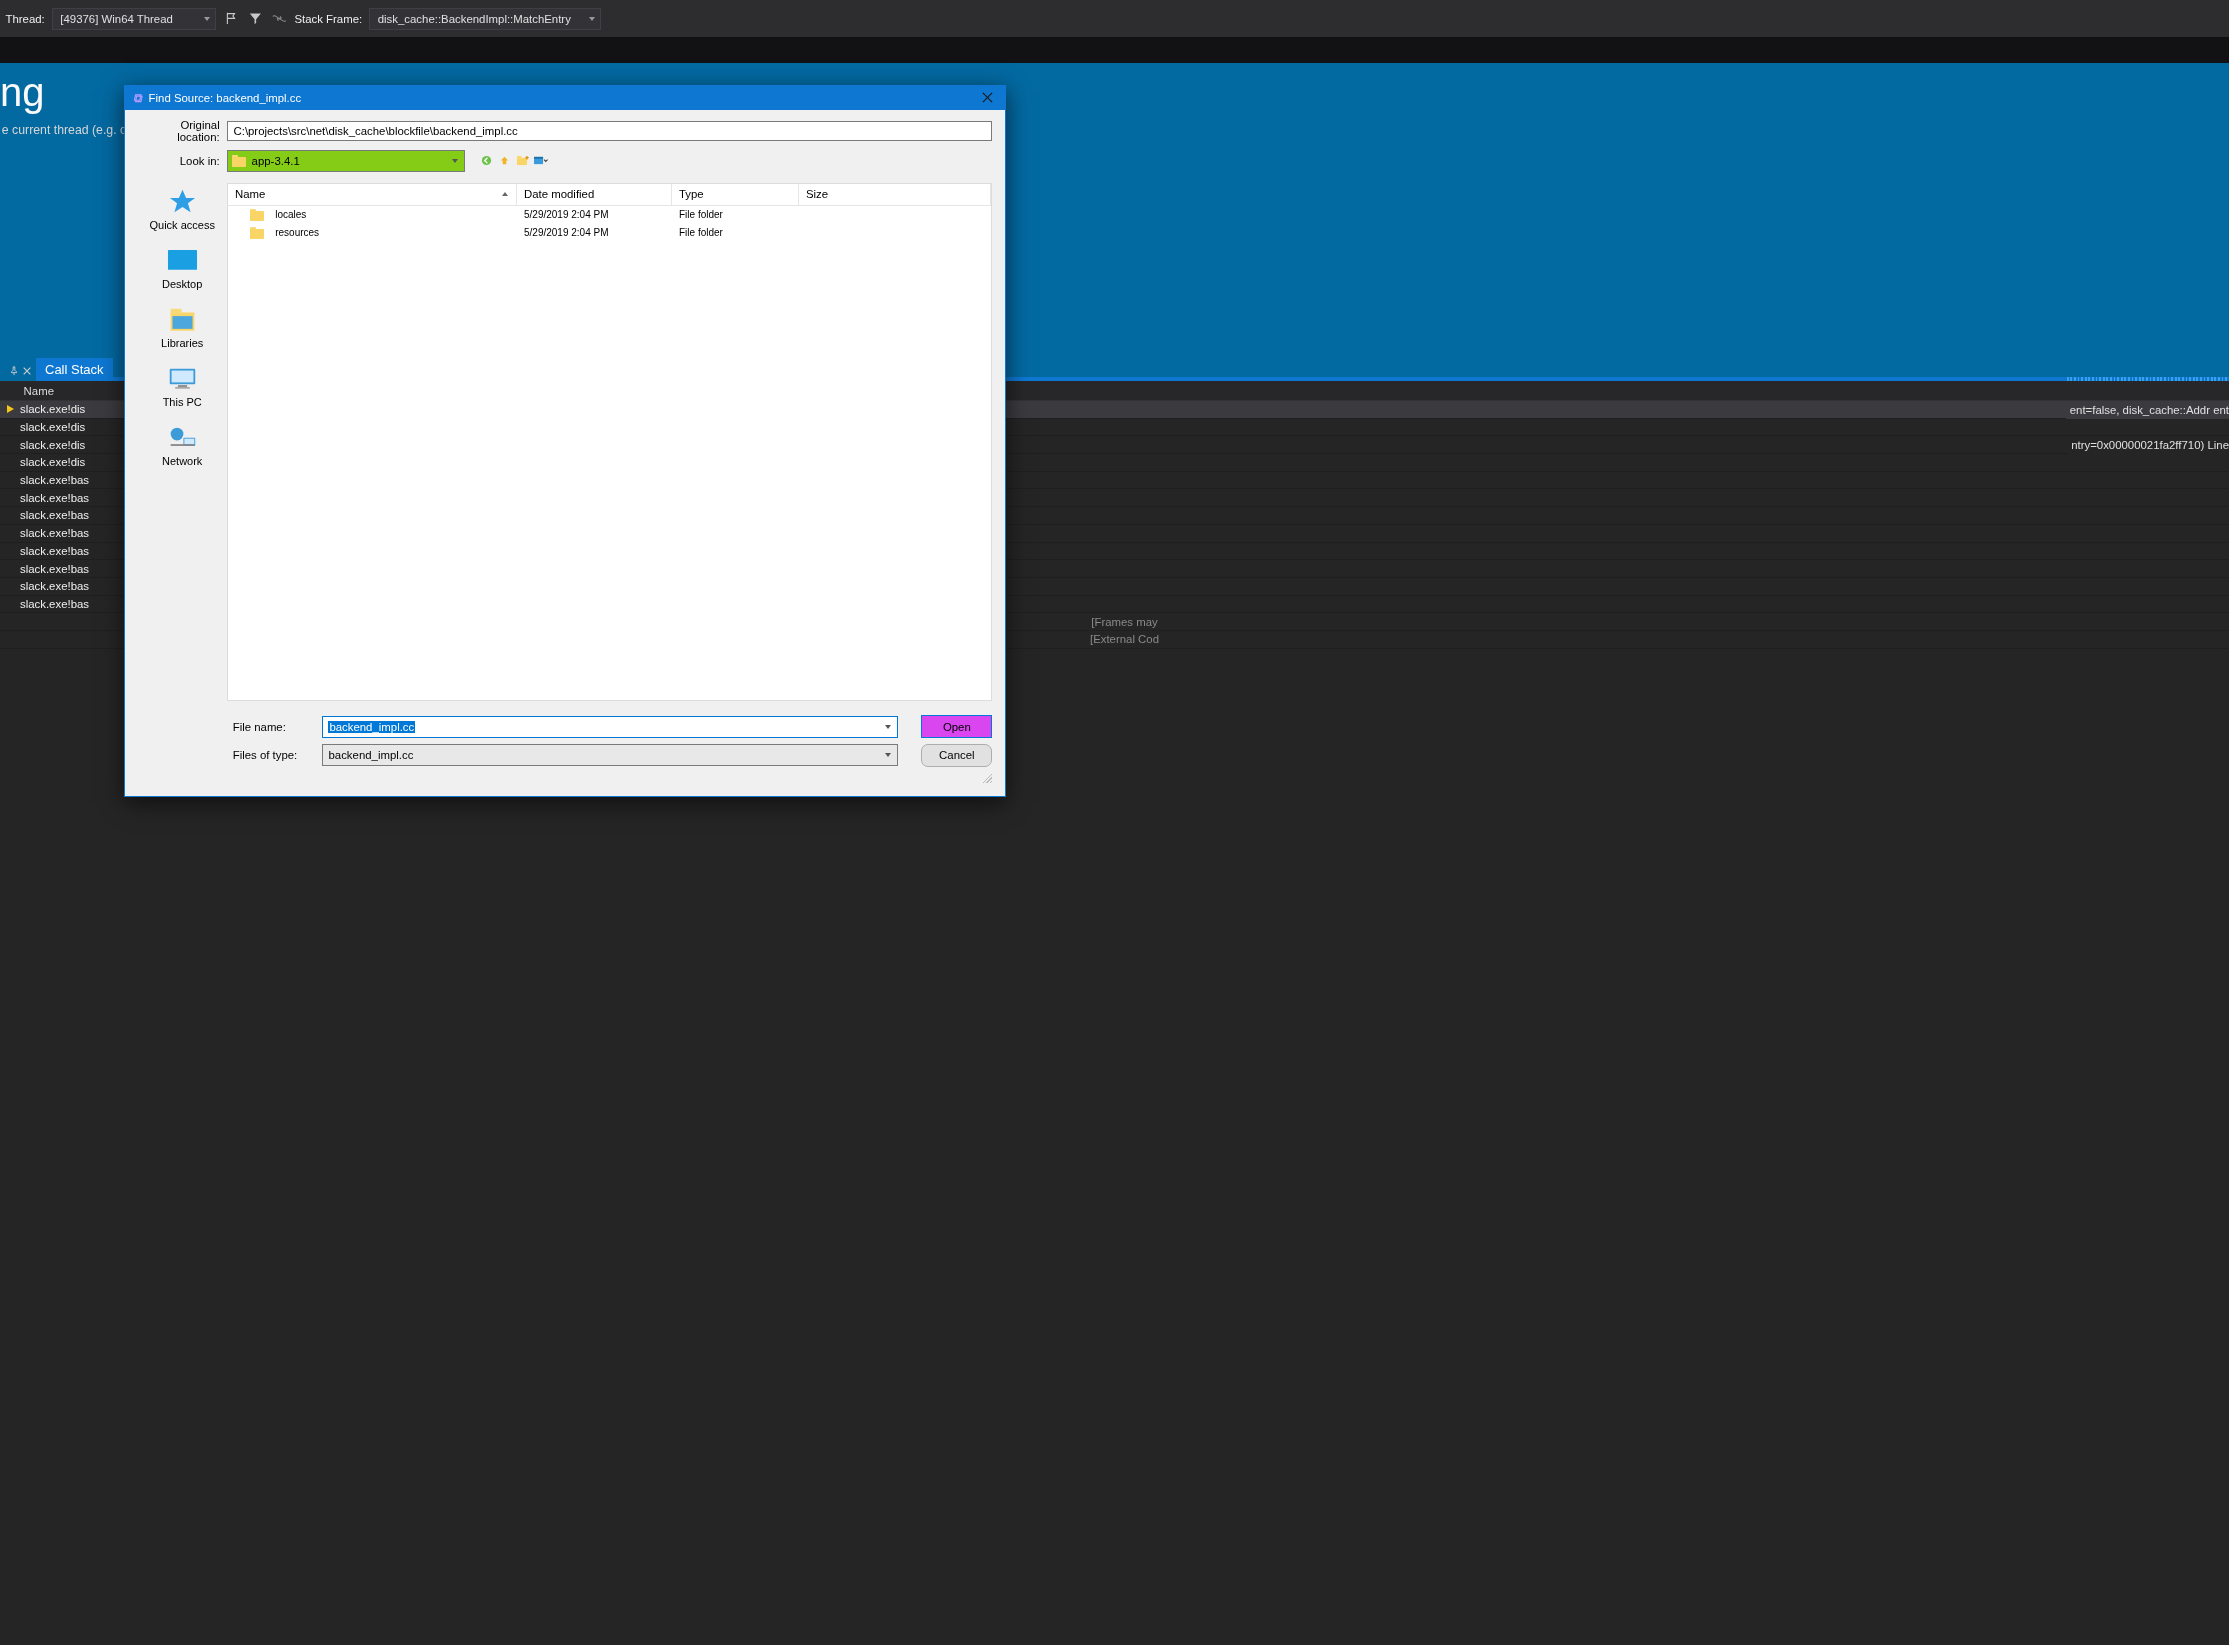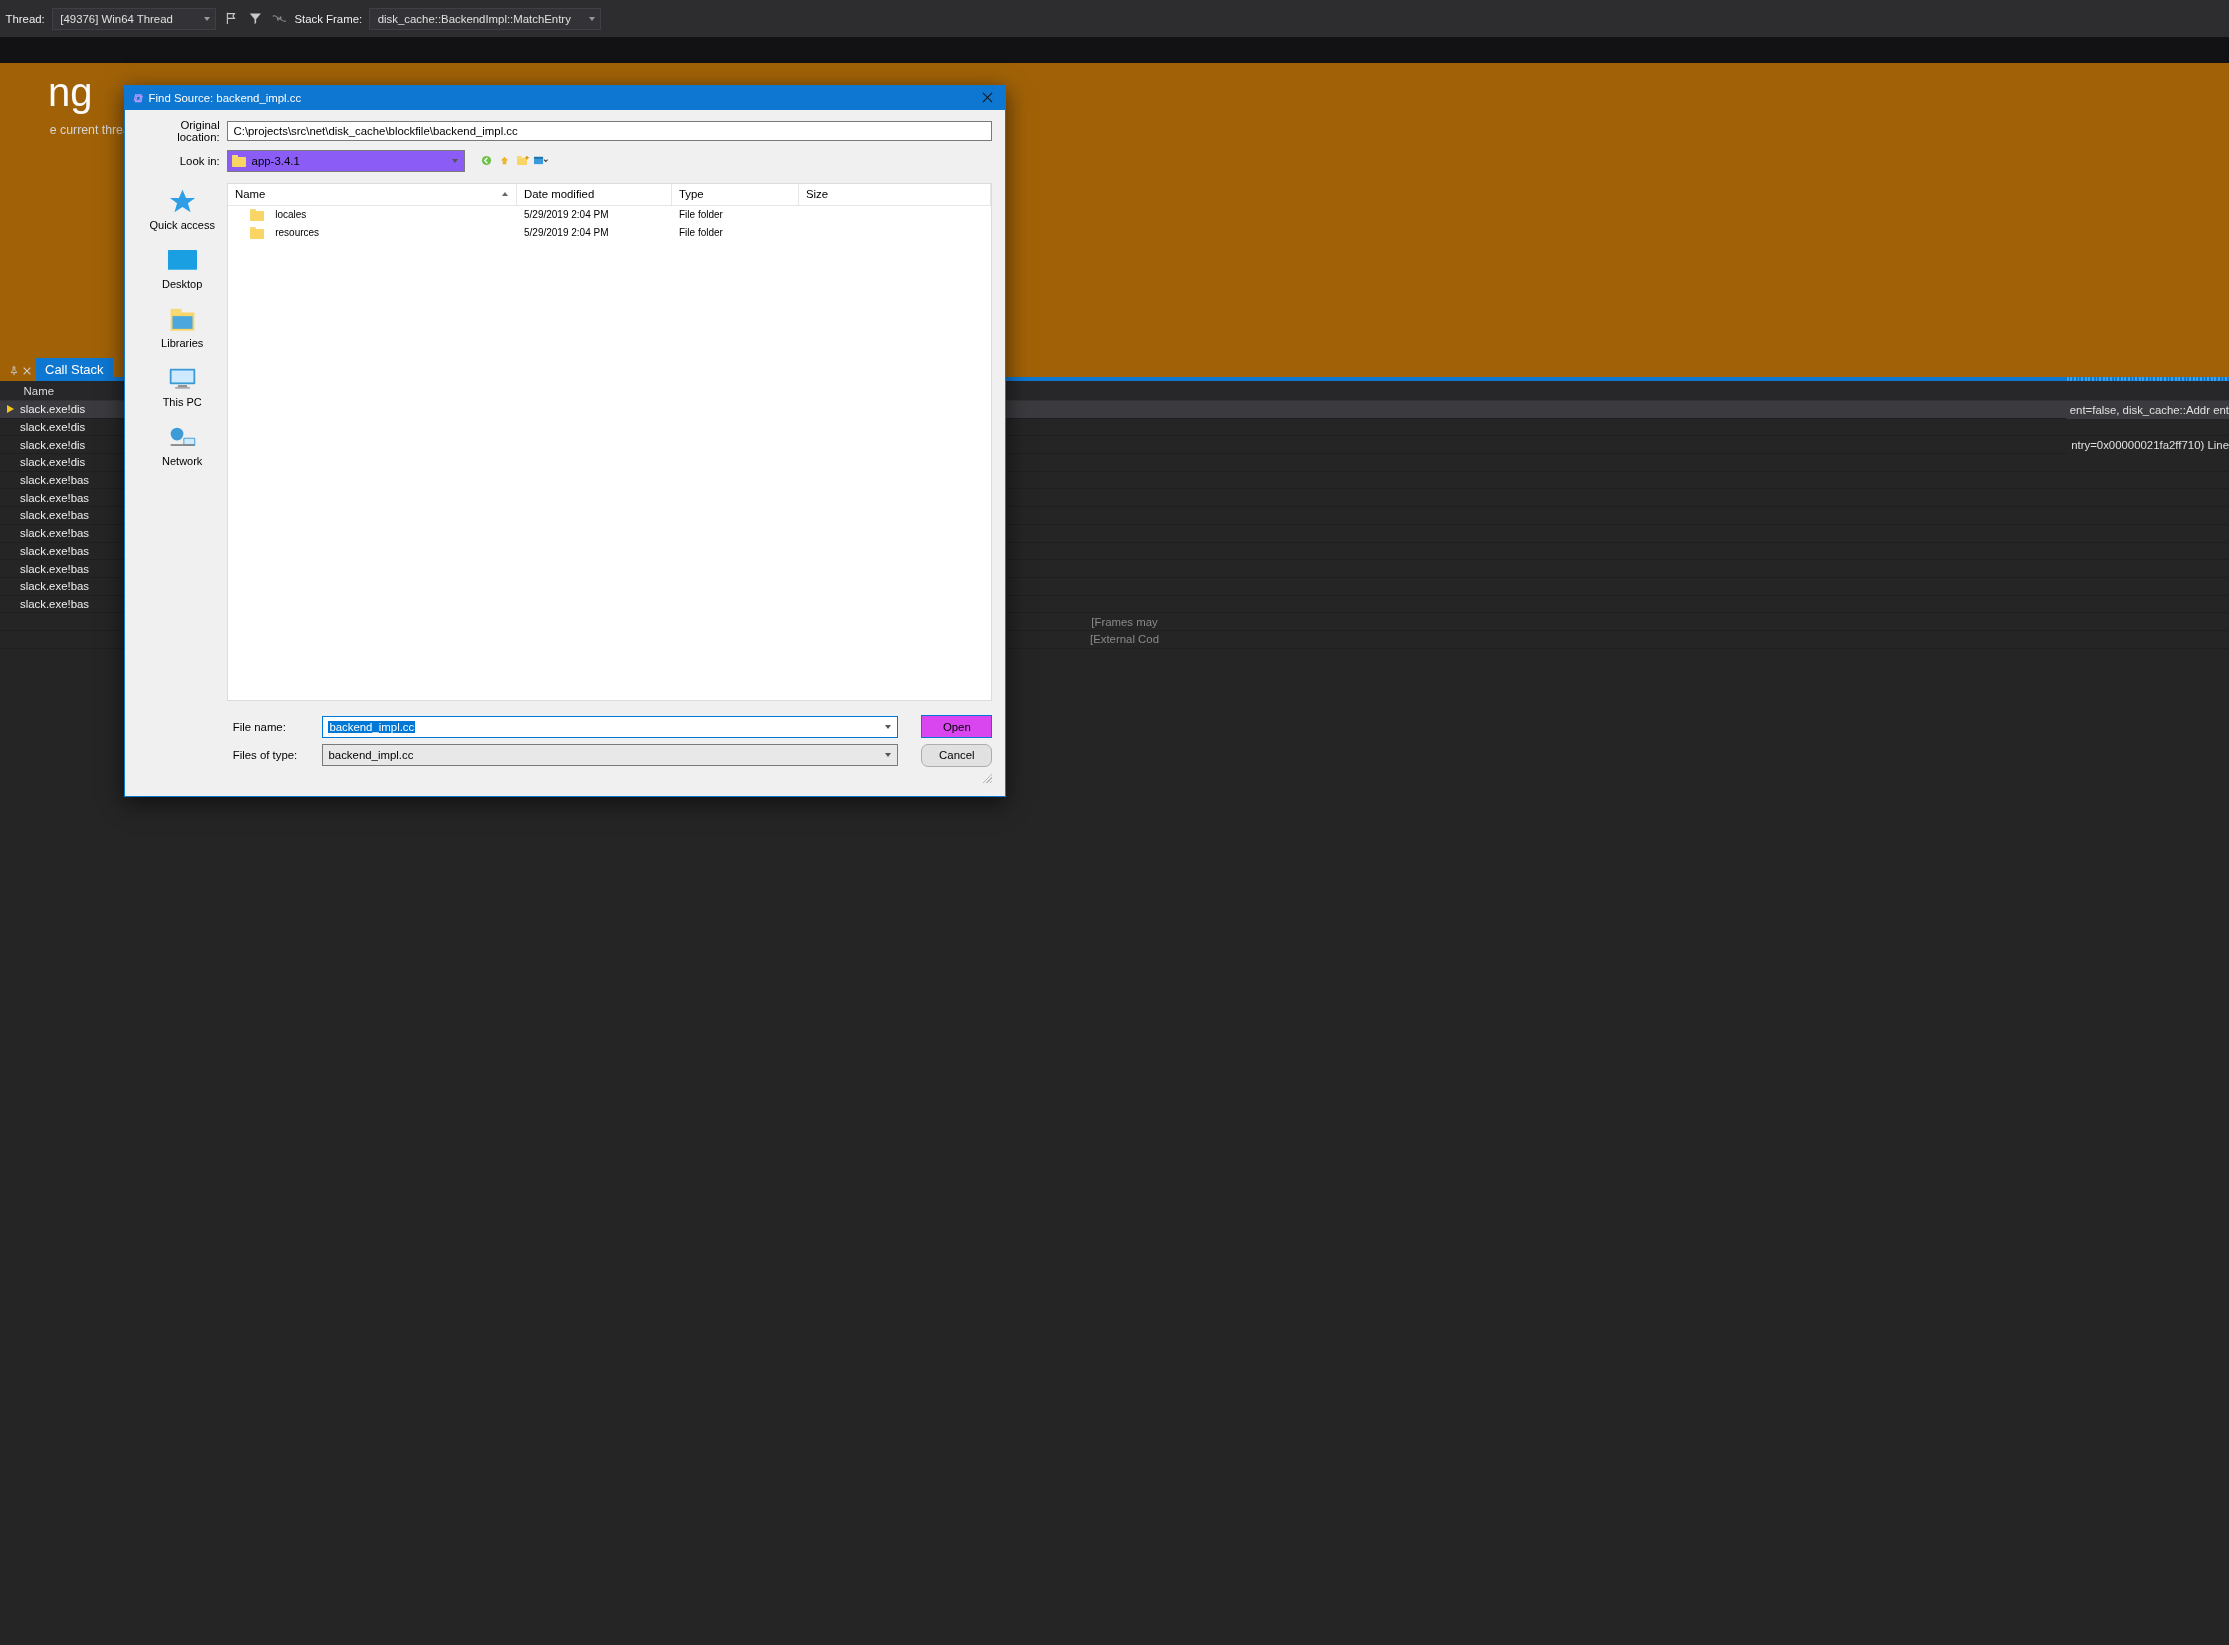--- a/index.html
+++ b/index.html
@@ -53,23 +53,22 @@
     color: #c5c5c5;
   }
 
   .divider-h { height: 25.5px; background: #121215; margin: 0; }
 
   
   .body-area {
     position: absolute;
     top: 63px;
     left: 0; right: 0; bottom: 0;
-    background: #a16207;
+    background: #0369a1;
     color: #f0f0f0;
-    padding-left: 48px;
   }
   .bigtext {
     font-size: 40px;
     font-weight: 300;
     padding: 7.3px 0 7.3px 0;
     color: #fafafa;
   }
   .subtext {
     font-size: 12.3px;
     color: #d6d6d6;
@@ -189,21 +188,21 @@
     border:0.9px solid #7a7a7a;
     background:#fff;
     padding:0 5.5px;
     font-size:11.4px;
     color:#000;
   }
   .lookin-combo {
     width: 238px;
     height:22px;
     border:0.9px solid #7a7a7a;
-    background:#8b5cf6;
+    background:#84cc16;
     display:flex;align-items:center;
     padding:0 18px 0 3.6px;
     position:relative;
     font-size:11.4px;
   }
   .lookin-combo::after{
     content:'';position:absolute;right:5.5px;top:50%;transform:translateY(-50%);
     width:0;height:0;border-left:3.6px solid transparent;border-right:3.6px solid transparent;border-top:4.5px solid #555;
   }
   .folder-ic {

